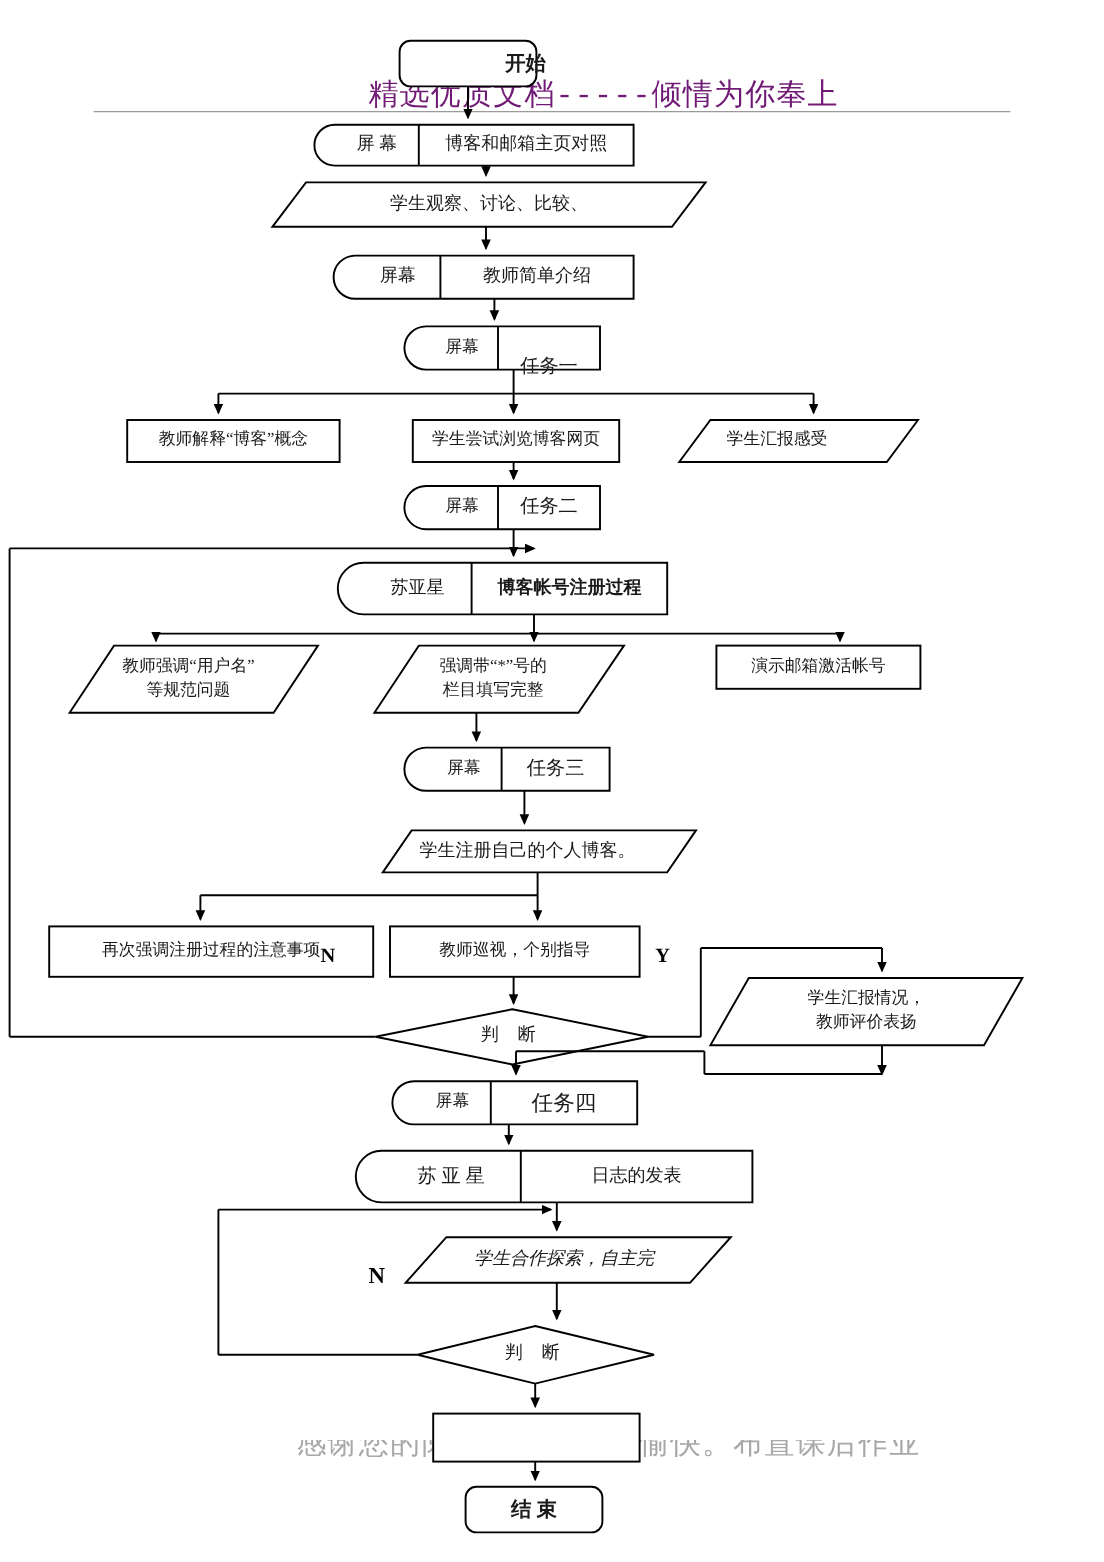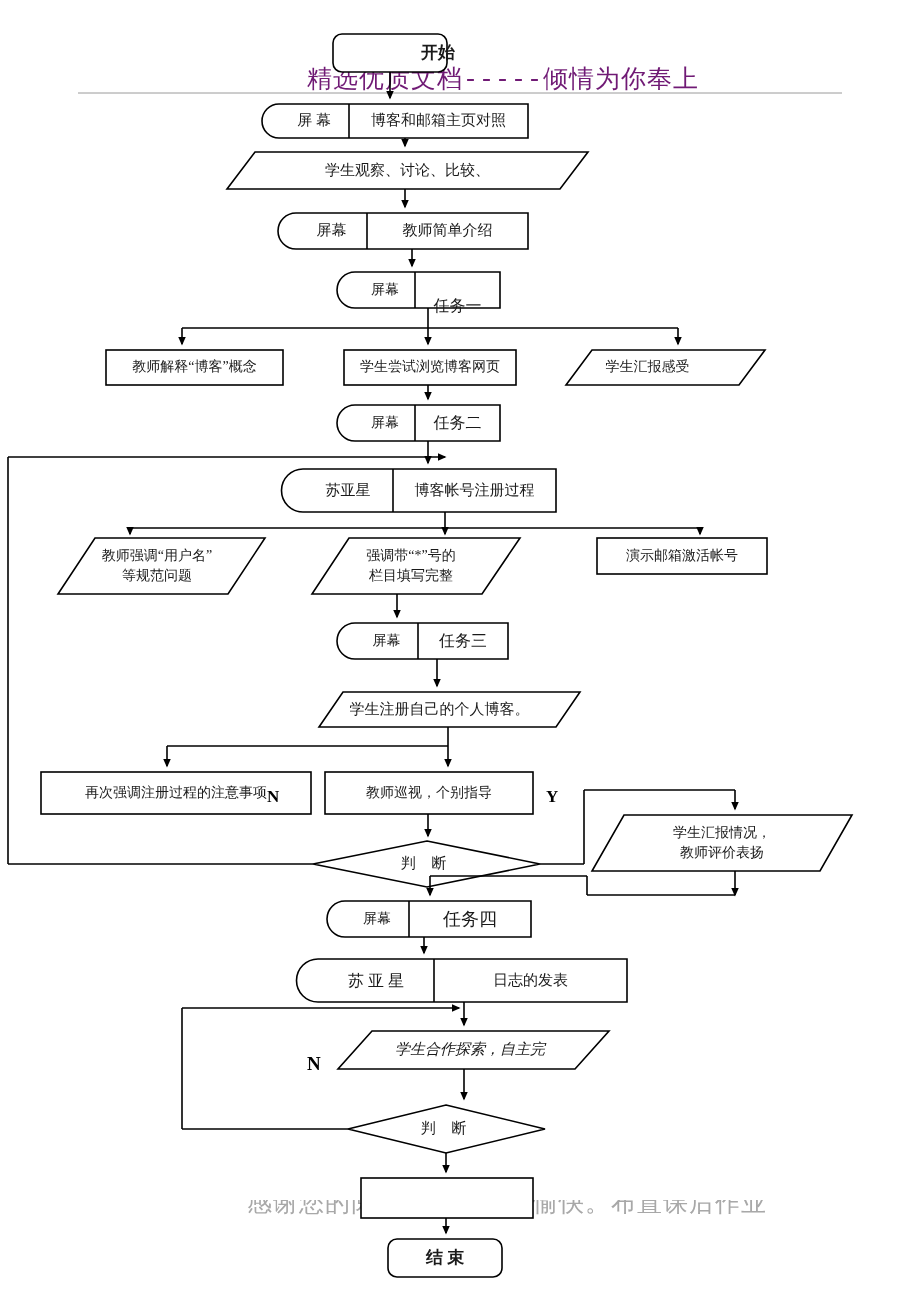--- a/index.html
+++ b/index.html
@@ -161,21 +161,21 @@
   <div class="lbl" style="left:415px;top:272px;width:85px;height:36px;font-size:16px;margin-top:16px;">任务一</div>
 
   <div class="lbl" style="left:106px;top:350px;width:177px;height:35px;font-size:14px;">教师解释“博客”概念</div>
   <div class="lbl" style="left:344px;top:350px;width:172px;height:35px;font-size:14px;">学生尝试浏览博客网页</div>
   <div class="lbl" style="left:561px;top:350px;width:173px;height:35px;font-size:14px;">学生汇报感受</div>
 
   <div class="lbl" style="left:355px;top:405px;width:60px;height:36px;font-size:14px;">屏幕</div>
   <div class="lbl" style="left:415px;top:405px;width:85px;height:36px;font-size:16px;">任务二</div>
 
   <div class="lbl" style="left:303px;top:469px;width:90px;height:43px;font-size:15px;">苏亚星</div>
-  <div class="lbl" style="left:393px;top:469px;width:163px;height:43px;font-size:15px;">博客帐号注册过程</div>
+  <div class="lbl" style="left:393px;top:469px;width:163px;height:43px;font-size:15px;font-weight:bold;">博客帐号注册过程</div>
 
   <div class="lbl" style="left:67px;top:538px;width:180px;height:56px;font-size:14px;">教师强调“用户名”
 等规范问题</div>
   <div class="lbl" style="left:321px;top:538px;width:180px;height:56px;font-size:14px;">强调带“*”号的
 栏目填写完整</div>
   <div class="lbl" style="left:597px;top:538px;width:170px;height:36px;font-size:14px;">演示邮箱激活帐号</div>
 
   <div class="lbl" style="left:355px;top:623px;width:63px;height:36px;font-size:14px;">屏幕</div>
   <div class="lbl" style="left:418px;top:623px;width:90px;height:36px;font-size:16px;">任务三</div>
 

